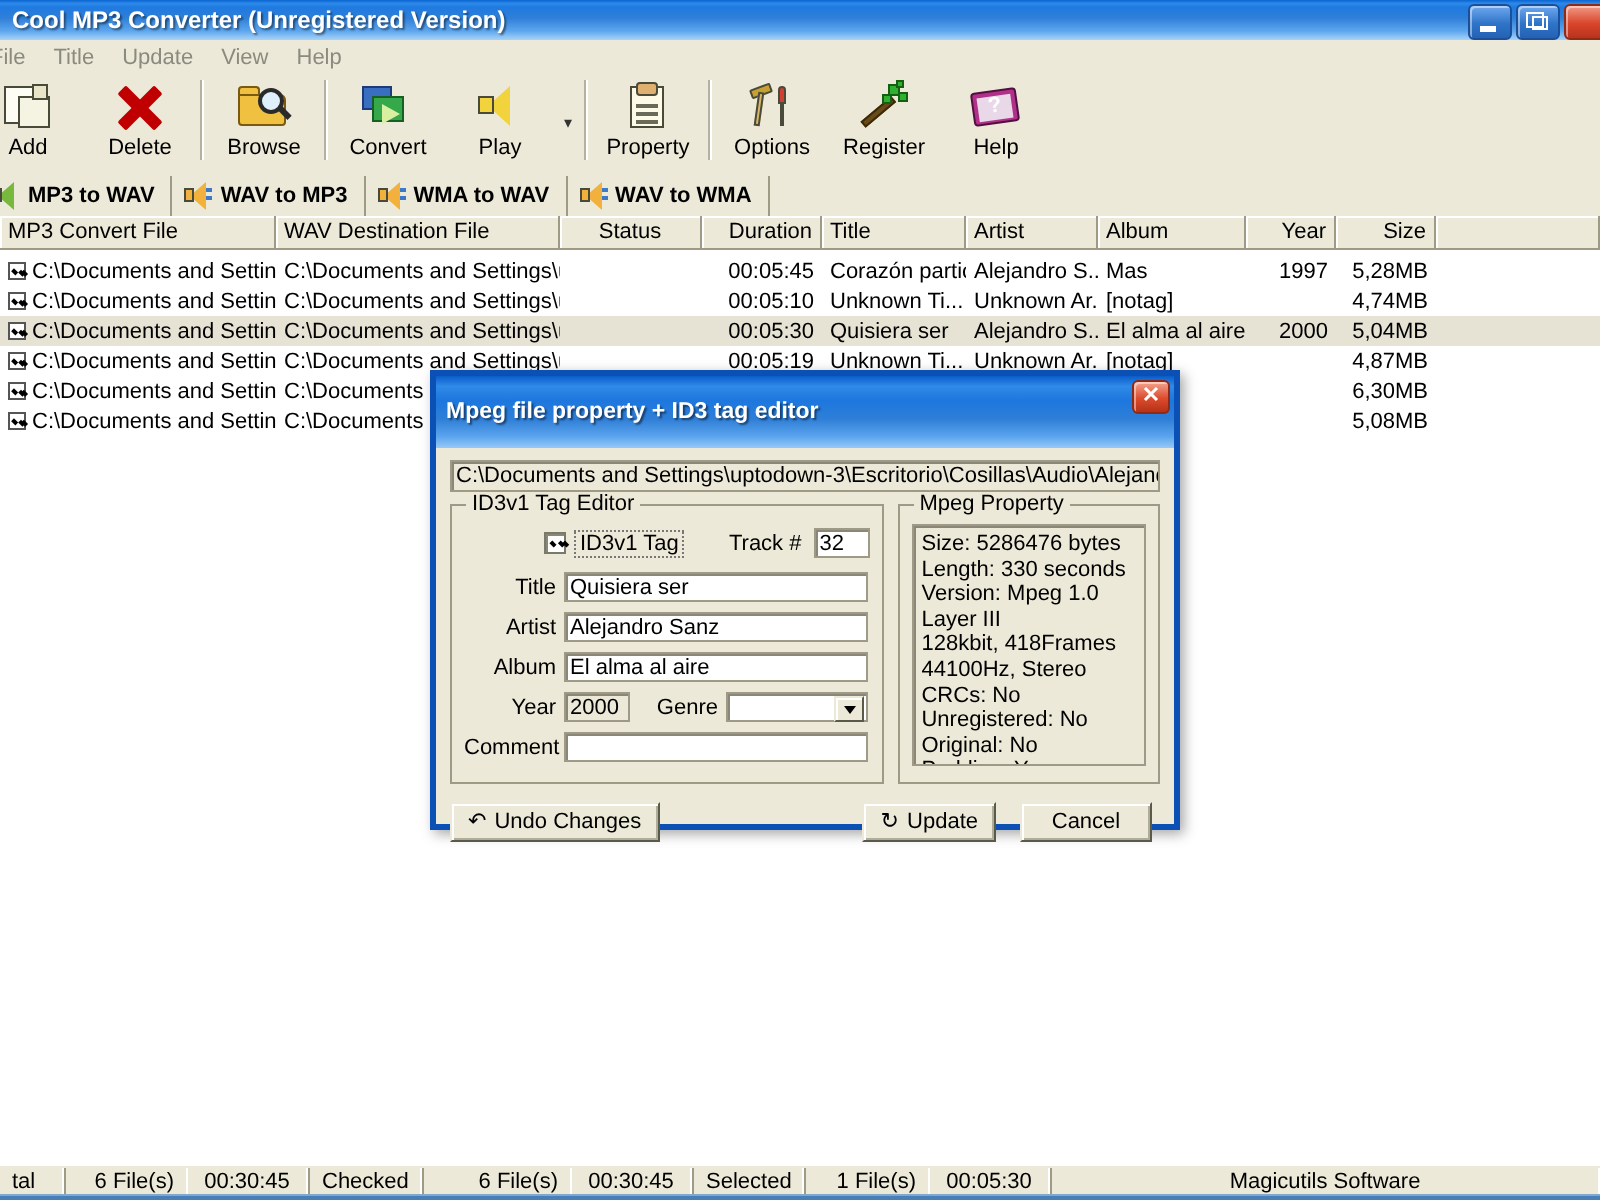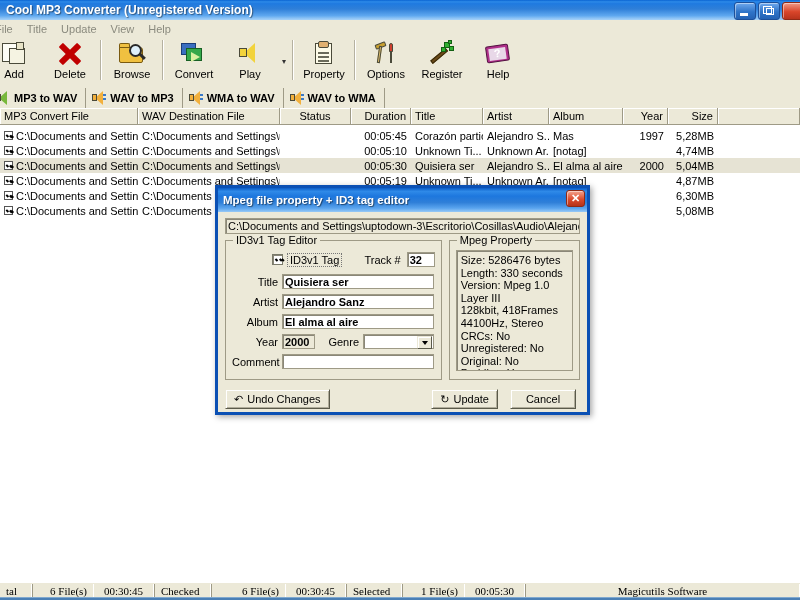--- a/index.html
+++ b/index.html
@@ -260,21 +260,20 @@
     display: flex; align-items: center;
     font-size: 11px;
   }
   .sb-cell {
     height: 14px; display: flex; align-items: center;
     padding: 0 6px; box-sizing: border-box;
     border-left: 1px solid #9e9a86;
     border-right: 1px solid #ffffff;
     white-space: nowrap;
     overflow: hidden;
-    font-family: Liberation Serif, serif;
   }
   .sb-cell.c { justify-content: center; }
   .sb-cell.r { justify-content: flex-end; }
   .bottom-edge {
     position: absolute; left: 0; top: 598px; width: 800px; height: 2px;
     background: #4a7fb5;
   }
   .bottom-edge2 {
     position: absolute; left: 0; top: 597px; width: 800px; height: 1px;
     background: #7fa8cf;
@@ -283,21 +282,21 @@
   
   .dialog {
     position: absolute; left: 215px; top: 185px;
     width: 375px; height: 230px;
     background: #ece9d8;
     border: 3px solid #0b50b4;
     box-sizing: border-box;
     box-shadow: 2px 2px 6px rgba(0,0,0,0.35);
   }
   .dlg-title {
-    height: 24px;
+    height: 36px;
     background: linear-gradient(to bottom, #0a5cc8 0%, #2f8ae8 14%, #1d77de 34%,
                                 #2f7fd8 60%, #5aa4ee 84%, #97c9f6 100%);
     display: flex; align-items: center;
     position: relative;
     text-align: center;
   }
   .dlg-title-text {
     color: #fff; font-size: 11.5px; font-weight: bold;
     margin-left: 5px;
     text-shadow: 1px 1px 1px rgba(0,0,0,0.5);
@@ -344,21 +343,21 @@
   .gb-right { width: 132px; height: 140px; }
 
   .frow { display: flex; align-items: center; margin-bottom: 5px; }
   .flabel { font-size: 11px; text-align: right; margin-right: 4px; }
   .finput {
     background: #fff; border: 1px solid #9e9a86;
     box-shadow: inset 1px 1px 0 #8a8778;
     height: 15px; box-sizing: border-box;
     display: flex; align-items: center;
     padding: 0 2px; font-size: 11px;
-    white-space: nowrap; overflow: hidden; font-weight: bold;
+    white-space: nowrap; overflow: hidden;
   }
   .cbrow { display:flex; align-items:center; margin: 2px 0 7px 0; }
   .cbox {
     width: 11px; height: 11px; background: #fff;
     border: 1px solid #7a7a6a;
     box-shadow: inset 1px 1px 0 #8a8778;
     position: relative; box-sizing: border-box;
     margin-right: 4px;
   }
   .cbox::after {

